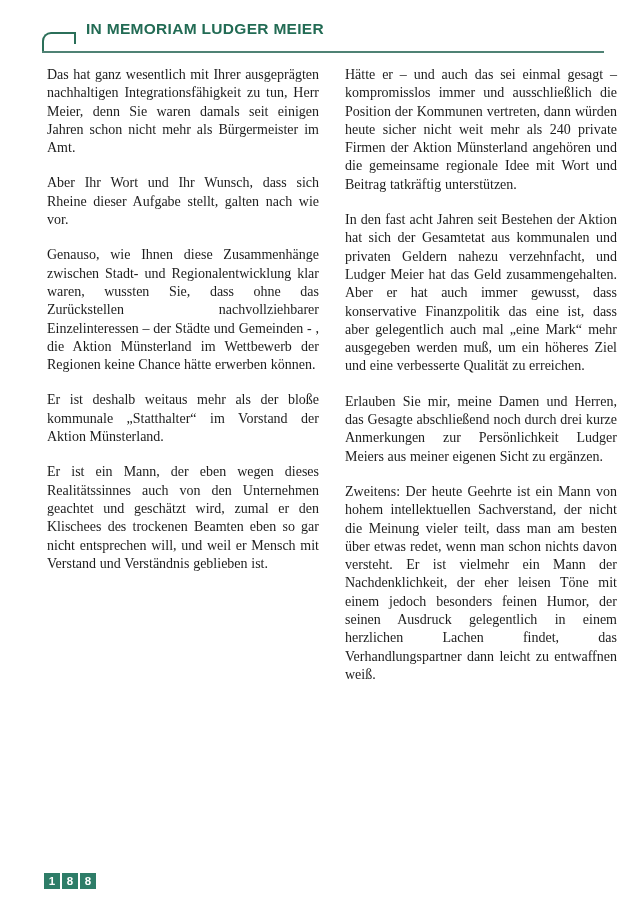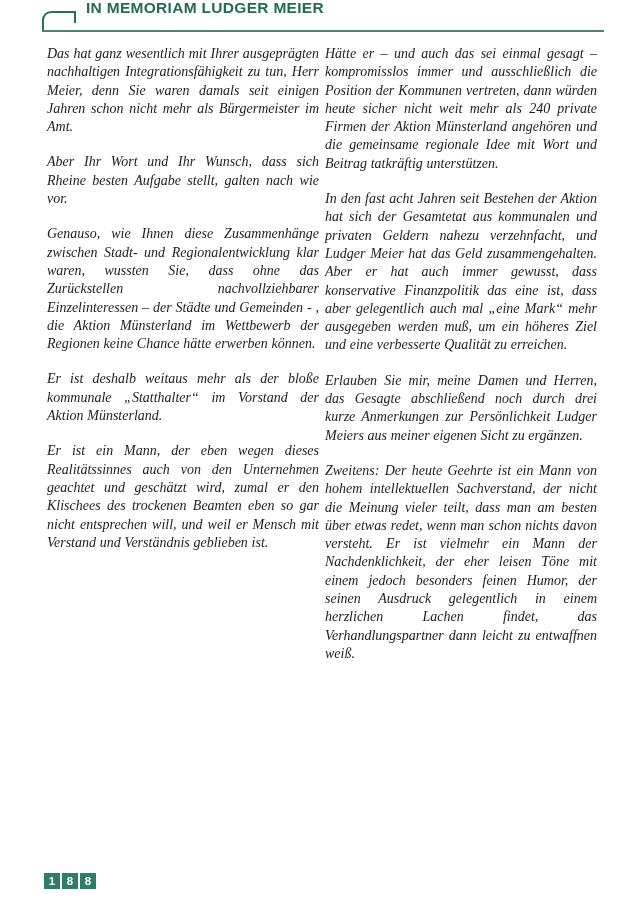--- a/index.html
+++ b/index.html
@@ -12,20 +12,21 @@
     height: 904px;
     position: relative;
     overflow: hidden;
     font-family: "Liberation Serif", serif;
   }
 
   
   .header {
     position: relative;
     height: 32px;
+    margin-top: 21px;
   }
   .header-rule {
     position: absolute;
     left: 42px;
     right: 31px;
     bottom: 0;
     height: 2px;
     background: #4f8274;
   }
   .header-tab {
@@ -55,22 +56,21 @@
     font-size: 15.5px;
     letter-spacing: 0.3px;
     color: #226b54;
     white-space: nowrap;
   }
 
   
   .columns {
     display: flex;
     padding: 13px 31px 0 47px;
-    gap: 6px;
-    font-style: italic;
+    gap: 26px;
   }
   .col {
     width: 272px;
     flex: 0 0 272px;
   }
   .col p {
     margin: 0 0 17px 0;
     font-size: 14px;
     line-height: 18.3px;
     color: #1c1c1c;
@@ -106,21 +106,21 @@
 <header class="header">
   <span class="header-tab"></span>
   <span class="header-tick"></span>
   <h1 class="header-title">IN MEMORIAM LUDGER MEIER</h1>
   <span class="header-rule"></span>
 </header>
 
 <main class="columns">
   <div class="col">
     <p>Das hat ganz wesentlich mit Ihrer ausgeprägten nachhaltigen Integrationsfähigkeit zu tun, Herr Meier, denn Sie waren damals seit einigen Jahren schon nicht mehr als Bürgermeister im Amt.</p>
-    <p>Aber Ihr Wort und Ihr Wunsch, dass sich Rheine besten Aufgabe stellt, galten nach wie vor.</p>
+    <p>Aber Ihr Wort und Ihr Wunsch, dass sich Rheine dieser Aufgabe stellt, galten nach wie vor.</p>
     <p>Genauso, wie Ihnen diese Zusammenhänge zwischen Stadt- und Regionalentwicklung klar waren, wussten Sie, dass ohne das Zurückstellen nachvollziehbarer Einzelinteressen – der Städte und Gemeinden - , die Aktion Münsterland im Wettbewerb der Regionen keine Chance hätte erwerben können.</p>
     <p>Er ist deshalb weitaus mehr als der bloße kommunale „Statthalter“ im Vorstand der Aktion Münsterland.</p>
     <p>Er ist ein Mann, der eben wegen dieses Realitätssinnes auch von den Unternehmen geachtet und geschätzt wird, zumal er den Klischees des trockenen Beamten eben so gar nicht entsprechen will, und weil er Mensch mit Verstand und Verständnis geblieben ist.</p>
   </div>
   <div class="col">
     <p>Hätte er – und auch das sei einmal gesagt – kompromisslos immer und ausschließlich die Position der Kommunen vertreten, dann würden heute sicher nicht weit mehr als 240 private Firmen der Aktion Münsterland angehören und die gemeinsame regionale Idee mit Wort und Beitrag tatkräftig unterstützen.</p>
     <p>In den fast acht Jahren seit Bestehen der Aktion hat sich der Gesamtetat aus kommunalen und privaten Geldern nahezu verzehnfacht, und Ludger Meier hat das Geld zusammengehalten. Aber er hat auch immer gewusst, dass konservative Finanzpolitik das eine ist, dass aber gelegentlich auch mal „eine Mark“ mehr ausgegeben werden muß, um ein höheres Ziel und eine verbesserte Qualität zu erreichen.</p>
     <p>Erlauben Sie mir, meine Damen und Herren, das Gesagte abschließend noch durch drei kurze Anmerkungen zur Persönlichkeit Ludger Meiers aus meiner eigenen Sicht zu ergänzen.</p>
     <p>Zweitens: Der heute Geehrte ist ein Mann von hohem intellektuellen Sachverstand, der nicht die Meinung vieler teilt, dass man am besten über etwas redet, wenn man schon nichts davon versteht. Er ist vielmehr ein Mann der Nachdenklichkeit, der eher leisen Töne mit einem jedoch besonders feinen Humor, der seinen Ausdruck gelegentlich in einem herzlichen Lachen findet, das Verhandlungspartner dann leicht zu entwaffnen weiß.</p>
   </div>

